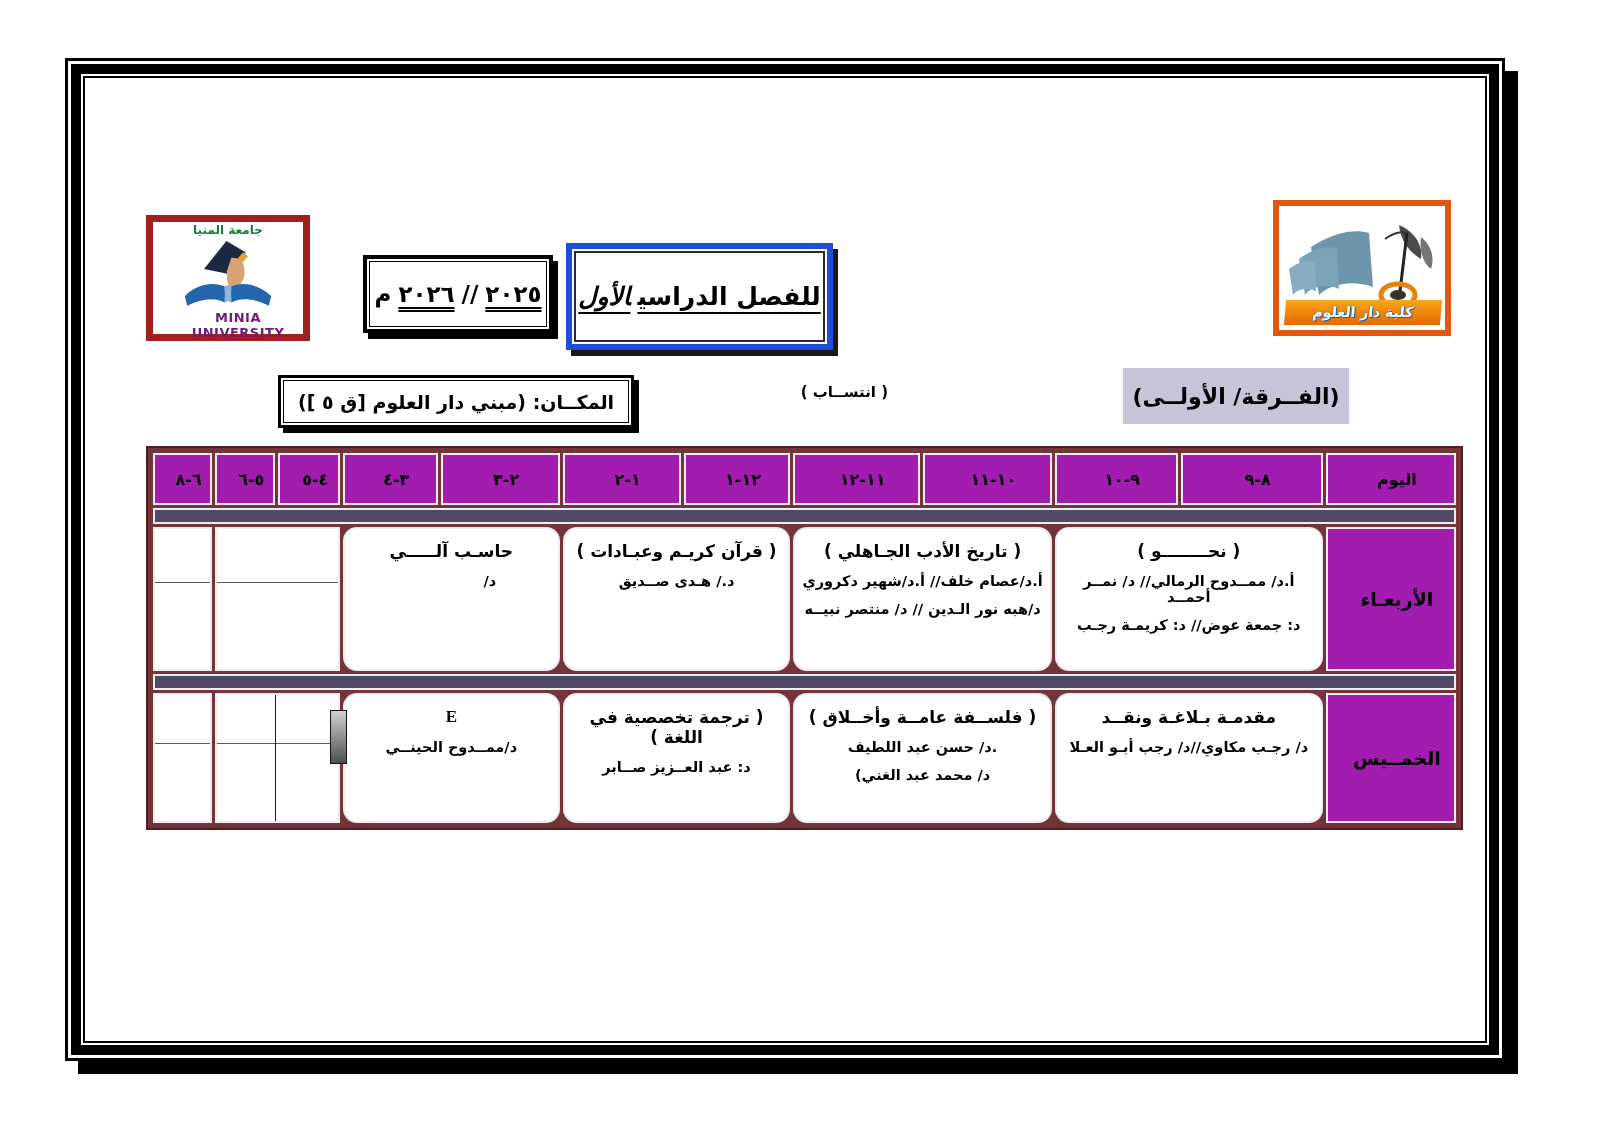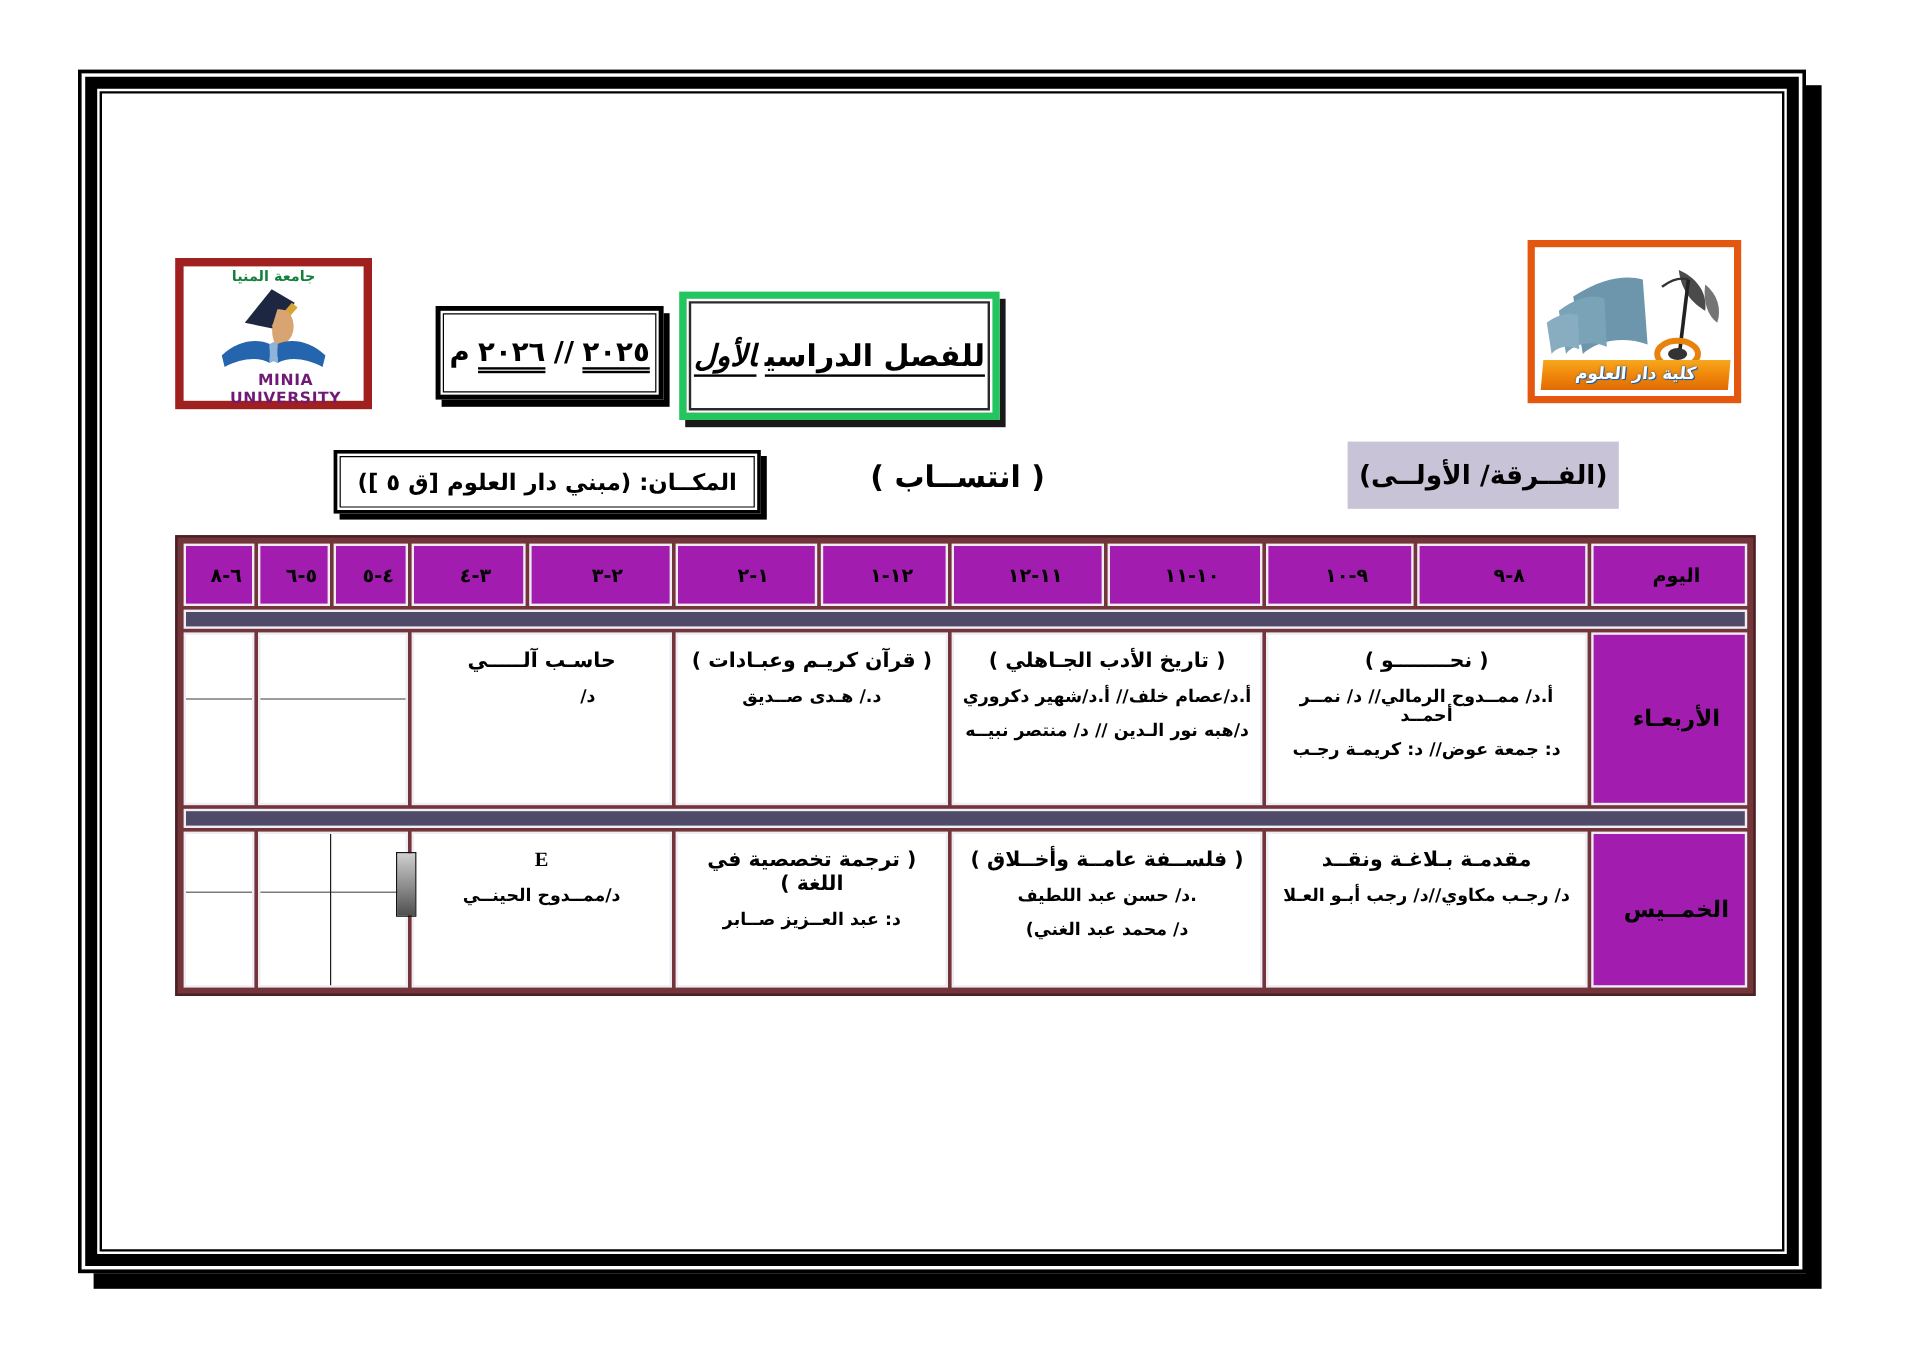--- a/index.html
+++ b/index.html
@@ -39,39 +39,39 @@
   
   .tbox{
     position:absolute;box-sizing:border-box;background:#fff;font-weight:bold;direction:rtl;
     display:flex;align-items:center;justify-content:center;white-space:nowrap;
   }
   .t-main{
     left:773px;top:194px;width:414px;height:78px;border:5px solid #000;font-size:26px;
     box-shadow:inset 0 0 0 2px #fff,inset 0 0 0 3px #000,5px 6px 0 #000;
   }
   .t-sem{
-    left:498px;top:182px;width:267px;height:107px;border:6px solid #22c55e;font-size:25px;
+    left:498px;top:182px;width:267px;height:107px;border:6px solid #1d4ed8;font-size:25px;
     box-shadow:inset 0 0 0 2px #fff,inset 0 0 0 4px #2a2a2a,5px 6px 0 rgba(0,0,0,.9);
   }
   .t-sem .sem-u{text-decoration:underline;text-underline-offset:7px;}
   .t-sem .it{font-style:italic;margin-right:7px;}
   .t-year{
     left:295px;top:194px;width:190px;height:78px;border:4px solid #000;font-size:23px;gap:7px;
     box-shadow:inset 0 0 0 2px #fff,inset 0 0 0 3px #000,5px 6px 0 #000;
   }
   .t-year .u{text-decoration:underline double;text-underline-offset:5px;text-align:center;}
   
   .grade{
     position:absolute;left:1055px;top:307px;width:226px;height:56px;background:#c9c3d7;
     font-weight:bold;font-size:22px;direction:rtl;display:flex;align-items:center;justify-content:center;
     white-space:nowrap;
   }
   .enroll{
-    position:absolute;left:640px;top:322px;width:180px;text-align:center;
-    font-weight:bold;font-size:25px;direction:rtl;white-space:nowrap;
+    position:absolute;left:640px;top:322px;width:180px;
+    font-weight:bold;font-size:15px;direction:rtl;white-space:nowrap;
   }
   .location{
     position:absolute;left:210px;top:314px;width:356px;height:53px;background:#fff;
     border:3px solid #000;box-sizing:border-box;direction:rtl;font-weight:bold;font-size:19px;
     display:flex;align-items:center;justify-content:center;white-space:nowrap;
     box-shadow:inset 0 0 0 2px #fff,inset 0 0 0 3px #000,5px 5px 0 #000;
   }
   
   .timetable{
     position:absolute;left:78px;top:385px;width:1317px;box-sizing:border-box;direction:rtl;
@@ -79,21 +79,21 @@
     display:grid;gap:7px;
     grid-template-columns:10.3fr 11.3fr 9.7fr 10.2fr 10fr 8.4fr 9.3fr 9.4fr 7.4fr 4.7fr 4.6fr 4.5fr;
     grid-template-rows:48px 12px 140px 12px 126px;
   }
   .cell{background:#fff;box-shadow:0 0 0 2px #efecf4;position:relative;box-sizing:border-box;}
   .hd,.day{background:#a21caf;display:flex;align-items:center;justify-content:center;font-weight:bold;padding-left:12px;}
   .hd{font-size:16px;}
   .day{font-size:19px;}
   .divider{grid-column:1/-1;background:#4e4a68;box-shadow:0 0 0 2px #efecf4;}
   .sp2{grid-column:span 2;}
-  .sub{text-align:center;font-weight:bold;padding-top:8px;direction:rtl;}
+  .sub{text-align:center;font-weight:bold;padding-top:8px;direction:rtl;border-radius:12px;}
   .sub .t{font-size:17px;margin:4px 6px 12px;}
   .sub .n{font-size:14.5px;margin:12px 4px;}
   .shift-end{width:60%;margin-right:auto;margin-left:6%;}
   .e-big{font-family:"Liberation Serif",serif;font-size:26px;margin:8px 0 2px;}
   .hline{position:absolute;left:0;right:0;top:38%;height:0;border-top:1.5px solid #5a5a5a;}
   .vline{position:absolute;top:0;bottom:0;left:48%;width:0;border-left:1.5px solid #1c1c1c;}
   .gray-art{
     position:absolute;top:15px;left:-15px;width:15px;height:52px;z-index:3;
     background:linear-gradient(180deg,#cfcfcf,#8a8a8a 55%,#4f4f4f);border:1px solid #141414;
   }

